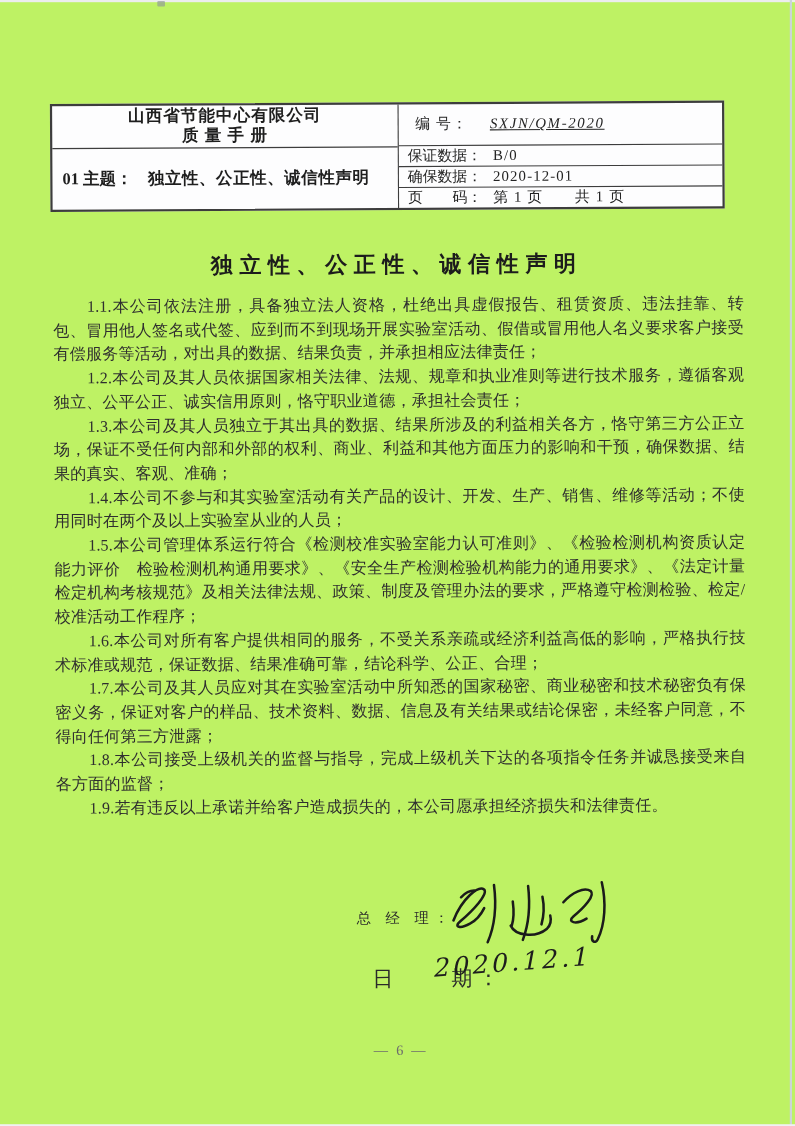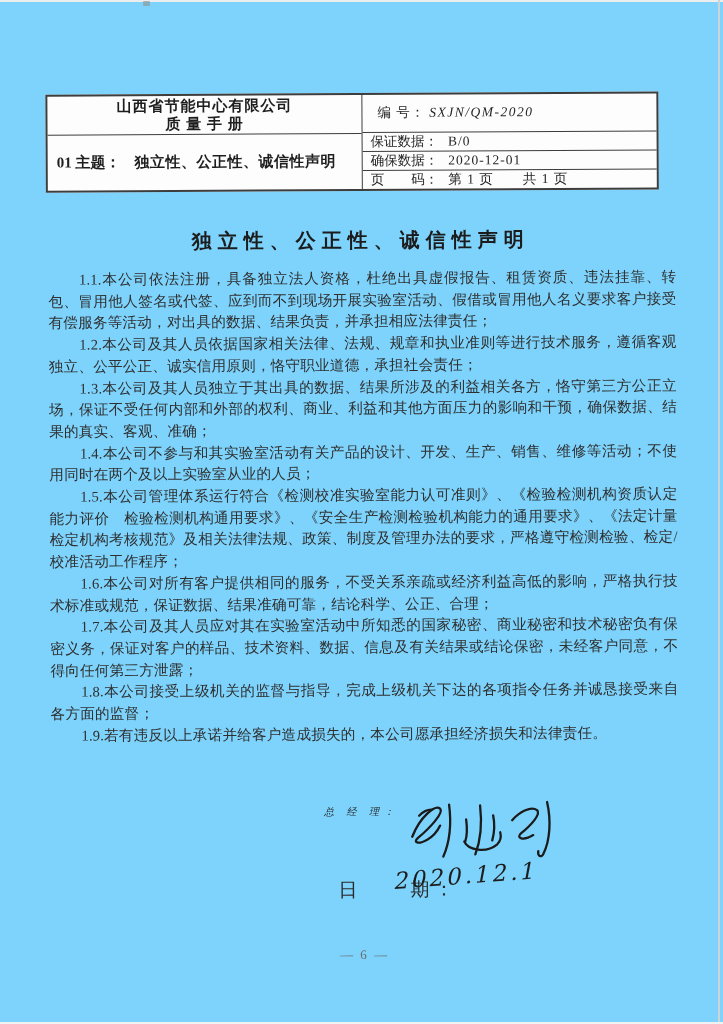--- a/index.html
+++ b/index.html
@@ -1,19 +1,19 @@
 <!DOCTYPE html>
 <html><head>
 <meta charset="utf-8">
 <style>
   * { margin:0; padding:0; box-sizing:border-box; }
   html,body { width:723px; height:1024px; background:#fdfdfd; }
   body { font-family:"Liberation Serif","DejaVu Serif",serif; color:#2b2b2b; position:relative; overflow:hidden; }
 
-  .sheet { position:absolute; inset:0; background:#7dd3fc; }
+  .sheet { position:absolute; inset:0; background:#bef264; }
   .content { position:absolute; inset:0; transform:rotate(-0.3deg); transform-origin:50% 40%; }
 
   
   .edge-top { position:absolute; top:0; left:0; right:0; height:2px; background:#ecedee; }
   .edge-bottom { position:absolute; bottom:0; left:0; right:0; height:2px; background:#f0f1f2; }
   .edge-right { position:absolute; top:0; right:3px; width:2px; height:100%; background:#ccd4d8; }
   .speck { position:absolute; top:1px; left:143px; width:7px; height:5px; background:#8f9598; opacity:.65; border-radius:1px; }
 
   
   .header-table {
@@ -29,21 +29,21 @@
   .cell-topic {
     flex:1; display:flex; align-items:center; padding-left:9px;
     font-weight:bold; font-size:15px; color:#1e1e1e;
   }
   .cell-topic .topic-text { margin-left:14px; letter-spacing:0.5px; }
   .col-right { flex:1; display:flex; flex-direction:column; font-size:13.5px; color:#252525; }
   .cell-docno {
     height:39px; border-bottom:1.6px solid #3d3d3d;
     display:flex; align-items:center; padding-left:15px; letter-spacing:1px;
   }
-  .cell-docno .docno-value { font-style:italic; margin-left:4px; letter-spacing:1.5px; font-size:13.5px; }
+  .cell-docno .docno-value { font-style:italic; margin-left:20px; letter-spacing:1.5px; font-size:13.5px;text-decoration:underline; }
   .cell-rev, .cell-issue { height:20px; border-bottom:1.4px solid #3d3d3d; }
   .cell-rev, .cell-issue, .cell-page { display:flex; align-items:center; padding-left:8px; }
   .cell-page { flex:1; }
   .hcell .value { margin-left:10px; letter-spacing:1px;text-align:right; }
 
   
   .doc-title {
     position:absolute; top:227px; left:0; width:100%; text-align:center;
     font-size:20px; font-weight:bold; letter-spacing:6px; color:#1c1c1c;
   }
@@ -51,21 +51,21 @@
   
   .doc-body { position:absolute; top:268px; left:49px; width:628px; }
   .doc-body p {
     font-size:14.6px; line-height:21.7px; text-align:justify; text-indent:2.1em;
     color:#2f2f2f; letter-spacing:0.2px;
   }
 
   
   .sig-block { position:absolute; left:320px; top:795px; width:260px; height:120px; }
   .sig-row-label {
-    position:absolute; left:2px; top:10px; font-size:10px; color:#2a2a2a; letter-spacing:5px;font-style:italic;
+    position:absolute; left:2px; top:31px; font-size:13px; color:#2a2a2a; letter-spacing:5px;
   }
   .date-row-label {
     position:absolute; left:16px; top:82px; font-size:19px; color:#2a2a2a; letter-spacing:5px;
   }
   .sig-svg { position:absolute; left:82px; top:2px; }
   .date-hand {
     position:absolute; left:72px; top:68px; font-size:23px; font-style:italic;
     font-family:"DejaVu Serif","Liberation Serif",serif; color:#1d1d1d;
     transform:rotate(-4deg) skewX(-4deg); letter-spacing:3px; white-space:nowrap;
   }

